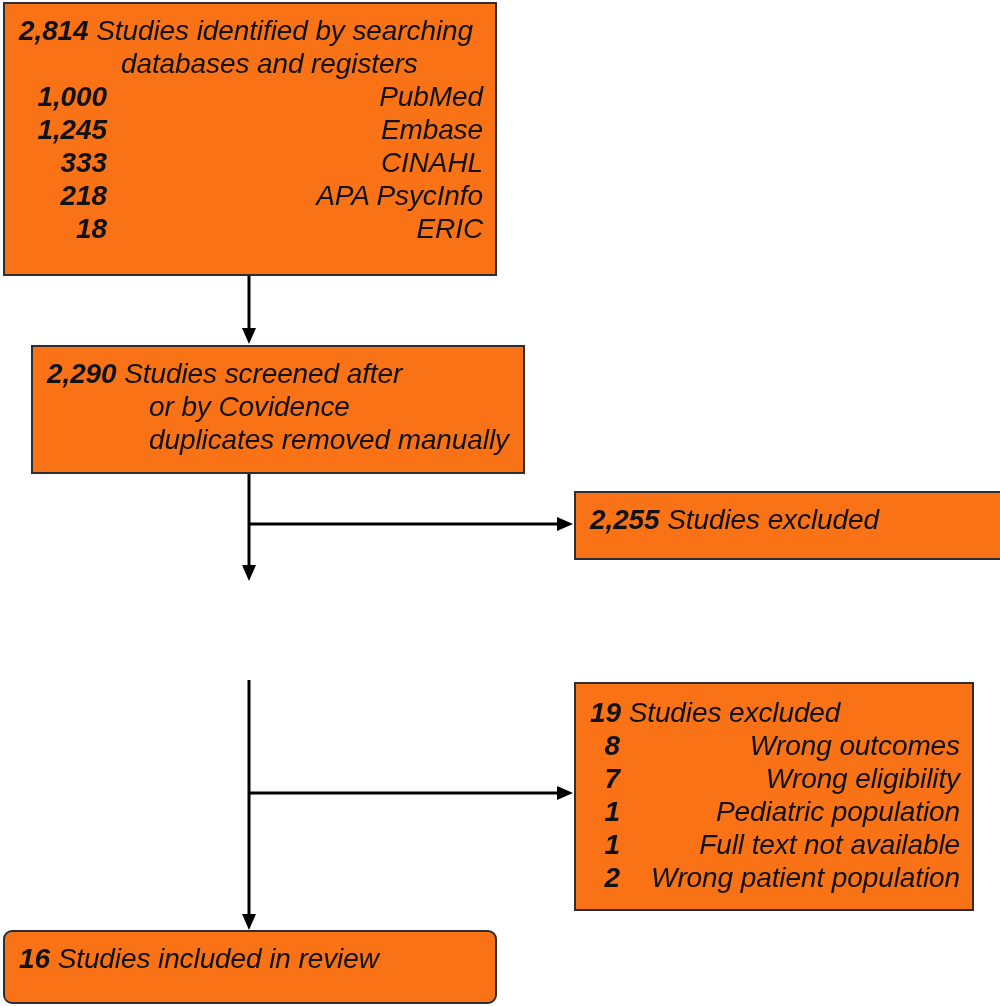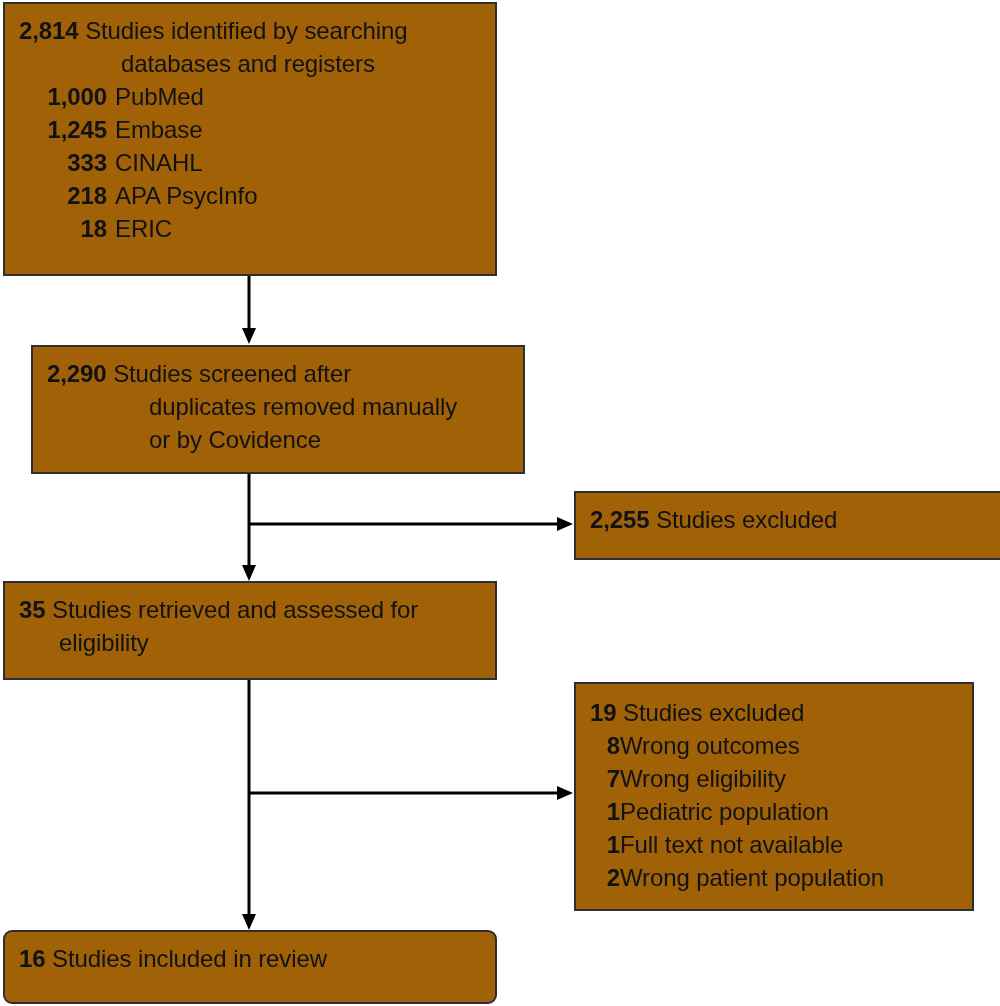--- a/index.html
+++ b/index.html
@@ -23,27 +23,28 @@
     position: absolute;
     left: 0; top: 0;
     width: 1000px; height: 1006px;
     z-index: 1;
   }
 
   
   .box {
     position: absolute;
     z-index: 2;
-    background: #a16207;
+    background: #f97316;
     border: 2px solid #2b2f33;
     padding: 10px 12px 10px 14px;
-    font-size: 24px;
+    font-size: 28px;
     line-height: 33px;
     color: #101214;
     letter-spacing: -0.1px;
+    font-style: italic;
   }
 
   
   .line {
     display: block;
     white-space: nowrap;
   }
   .line .num {
     font-weight: 700;
   }
@@ -60,20 +61,21 @@
   .hang .cont {
     display: block;
     padding-left: 102px;
   }
 
   
   .subrow {
     display: flex;
     align-items: baseline;
     white-space: nowrap;
+    justify-content: space-between;
   }
   .subrow .num {
     font-weight: 700;
     text-align: right;
     display: inline-block;
     min-width: 0;
   }
   .subrow .lbl { font-weight: 400; }
 
   
@@ -155,39 +157,32 @@
         <span class="num">18</span>
         <span class="lbl">ERIC</span>
       </div>
     </div>
   </div>
 
   <div class="box" id="box-screened">
     <span class="line hang">
       <span class="num">2,290</span>
       <span class="lbl">Studies screened after</span>
+      <span class="cont lbl">or by Covidence</span>
       <span class="cont lbl">duplicates removed manually</span>
-      <span class="cont lbl">or by Covidence</span>
     </span>
   </div>
 
   <div class="box" id="box-excluded-screening">
     <span class="line">
       <span class="num">2,255</span>
       <span class="lbl">Studies excluded</span>
     </span>
   </div>
 
-  <div class="box" id="box-retrieved">
-    <span class="line hang">
-      <span class="num">35</span>
-      <span class="lbl">Studies retrieved and assessed for</span>
-      <span class="cont lbl" style="padding-left:40px;">eligibility</span>
-    </span>
-  </div>
 
   <div class="box" id="box-excluded-eligibility">
     <span class="line">
       <span class="num">19</span>
       <span class="lbl">Studies excluded</span>
     </span>
 
     <div class="sublist-narrow">
       <div class="subrow">
         <span class="num">8</span>

